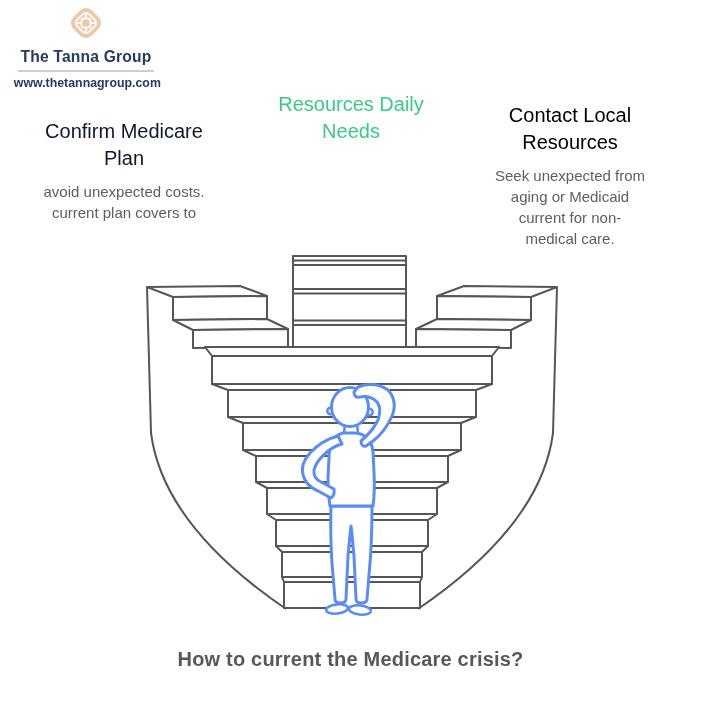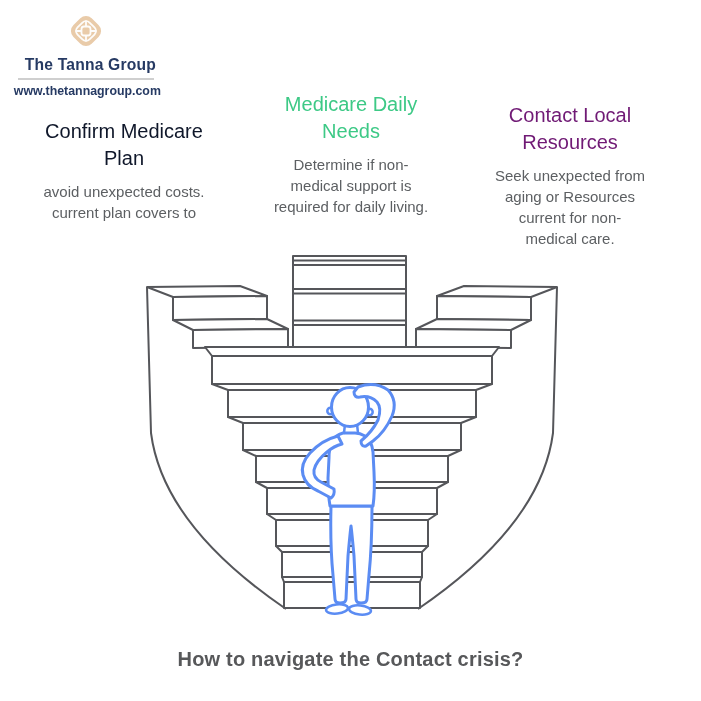--- a/index.html
+++ b/index.html
@@ -5,21 +5,21 @@
   * { margin:0; padding:0; box-sizing:border-box; }
   html,body { width:701px; height:701px; }
   body {
     position:relative;
     background:#ffffff;
     font-family:"Liberation Sans","DejaVu Sans",sans-serif;
     overflow:hidden;
   }
 
   
-  .logo { position:absolute; left:10px; top:8px; width:152px; text-align:right; }
+  .logo { position:absolute; left:10px; top:0; width:152px; text-align:center; }
   .logo-icon { display:block; margin:0 auto; }
   .logo-title {
     margin-top:1px;
     font-size:17px; font-weight:700; color:#263a63;
     transform:scaleX(0.92); transform-origin:center;
     white-space:nowrap; letter-spacing:0.2px;
   }
   .logo-divider { height:2px; background:#cfcfcf; margin:3px 8px 3px 8px; }
   .logo-url {
     font-size:13px; font-weight:700; color:#263a63;
@@ -74,33 +74,28 @@
 
 <div class="column c1">
   <div class="col-title" style="color: #0f172a;">Confirm Medicare Plan</div>
   <div class="col-body">
     <div>avoid unexpected costs.</div>
     <div>current plan covers to</div>
   </div>
 </div>
 
 <div class="column c2">
-  <div class="col-title" style="color: rgb(61, 201, 134);">Medicare Daily Needs</div>
-  <div class="col-body">
-    <div>Determine if non-</div>
-    <div>medical support is</div>
-    <div>required for daily living.</div>
-  </div>
+  <div class="col-title" style="color: rgb(61, 201, 134);">Resources Daily Needs</div>
 </div>
 
 <div class="column c3">
-  <div class="col-title" style="color: #701a75;">Contact Local Resources</div>
+  <div class="col-title" style="color: #000000;">Contact Local Resources</div>
   <div class="col-body">
     <div>Seek unexpected from</div>
-    <div>aging or Resources</div>
+    <div>aging or Medicaid</div>
     <div>current for non-</div>
     <div>medical care.</div>
   </div>
 </div>
 
 <svg class="scene" width="701" height="701" viewBox="0 0 701 701">
 
   <g>
     <path d="M147,287 L240,286 L267,296 L267,319 L288,329 L288,347 L300,356 L300,602 L286,609 Q163,525 151,433 Z" fill="#ffffff" stroke="none"></path>
     <path d="M557,287 L464,286 L437,296 L437,319 L416,329 L416,347 L404,356 L404,602 L418,609 Q541,525 553,433 Z" fill="#ffffff" stroke="none"></path>
@@ -162,13 +157,13 @@
     <path d="M345,424 L344,433 M357,424 L358,433" fill="none" stroke-width="2.5"></path>
 
     <circle cx="330.5" cy="411" r="3.2" stroke-width="2.5"></circle>
     <circle cx="369.5" cy="412" r="3.2" stroke-width="2.5"></circle>
     <ellipse cx="350" cy="407" rx="18.5" ry="19.5"></ellipse>
 
     <path d="M358,387 Q375,381 388,390 Q398,401 392,416 Q385,432 373,441 L366,446 Q361,447 361,441 Q372,432 378,420 Q382,408 377,402 Q370,395 360,397 Q354,398 354,392 Z"></path>
   </g>
 </svg>
 
-<div class="caption">How to navigate the Contact crisis?</div>
+<div class="caption">How to current the Medicare crisis?</div>
 
 </body></html>

